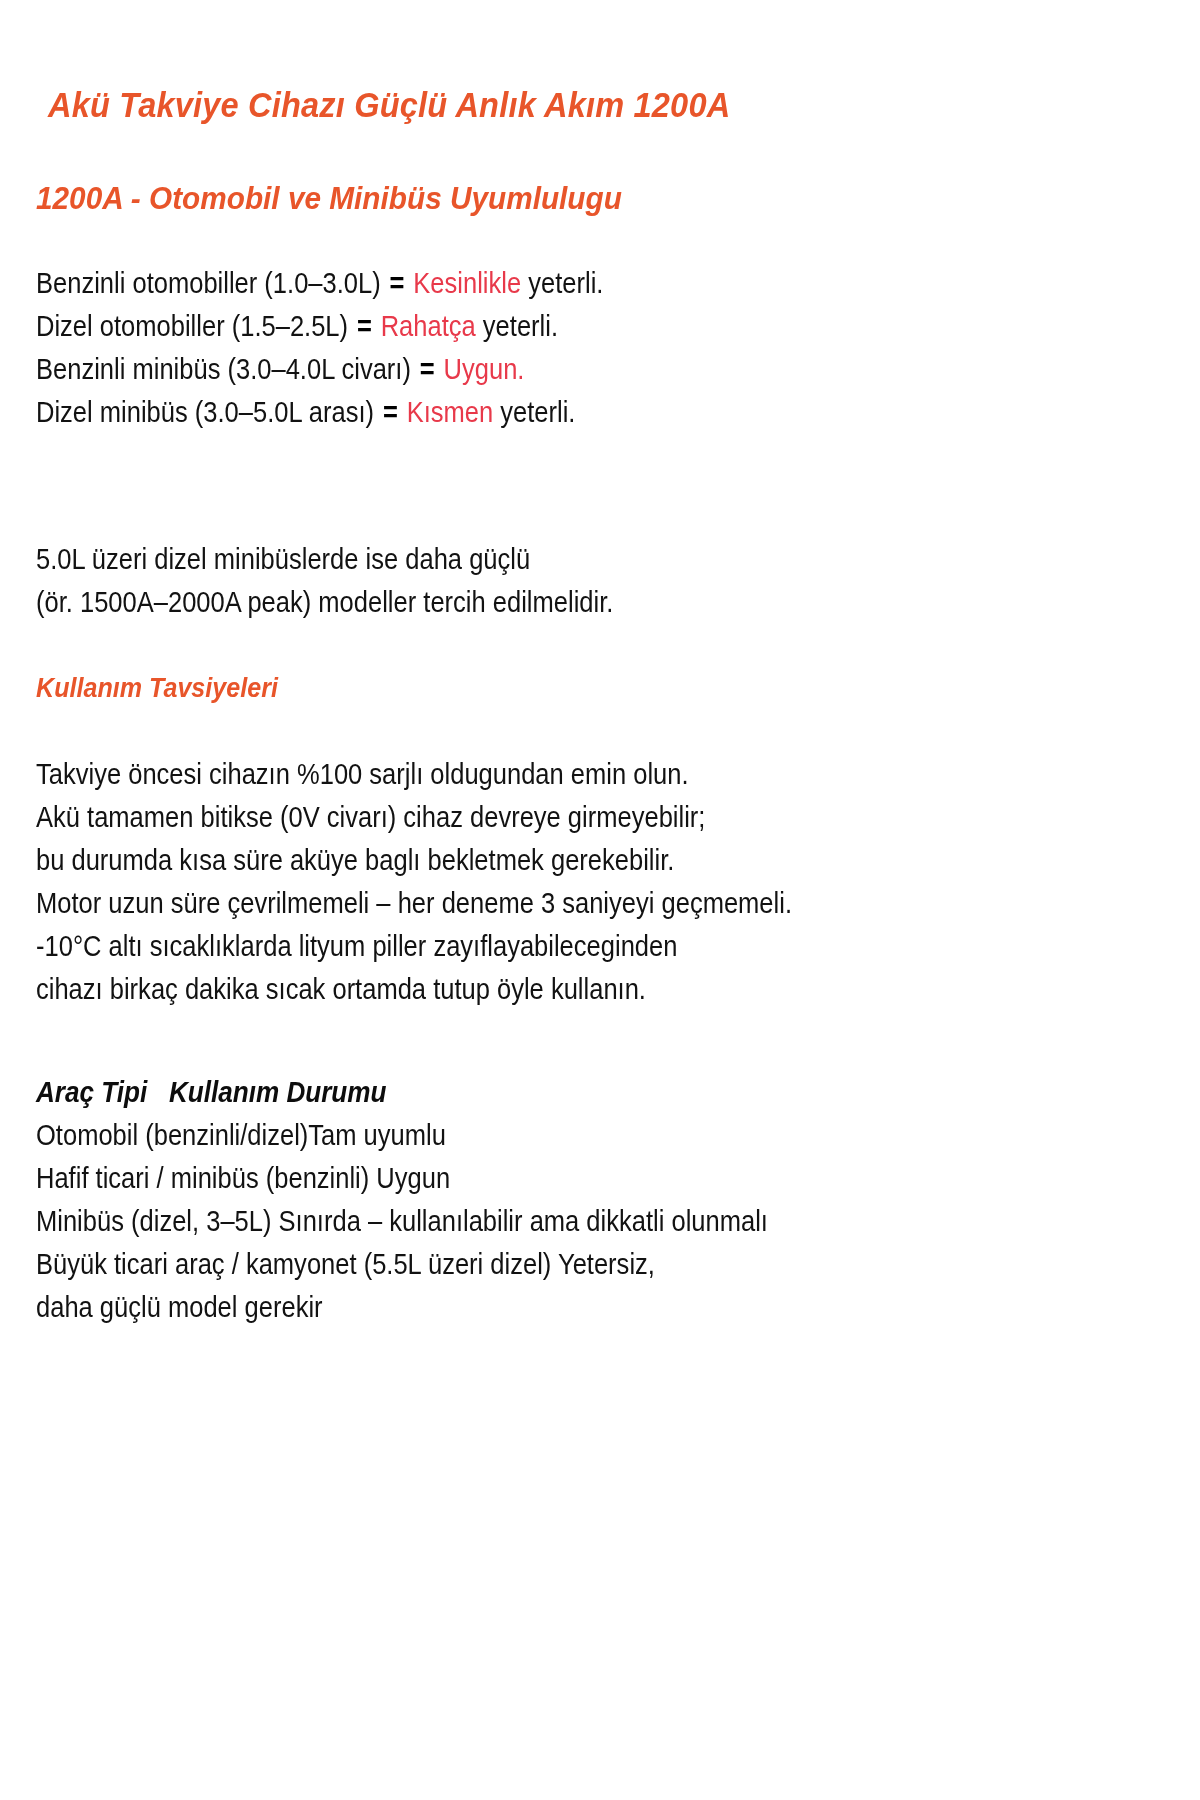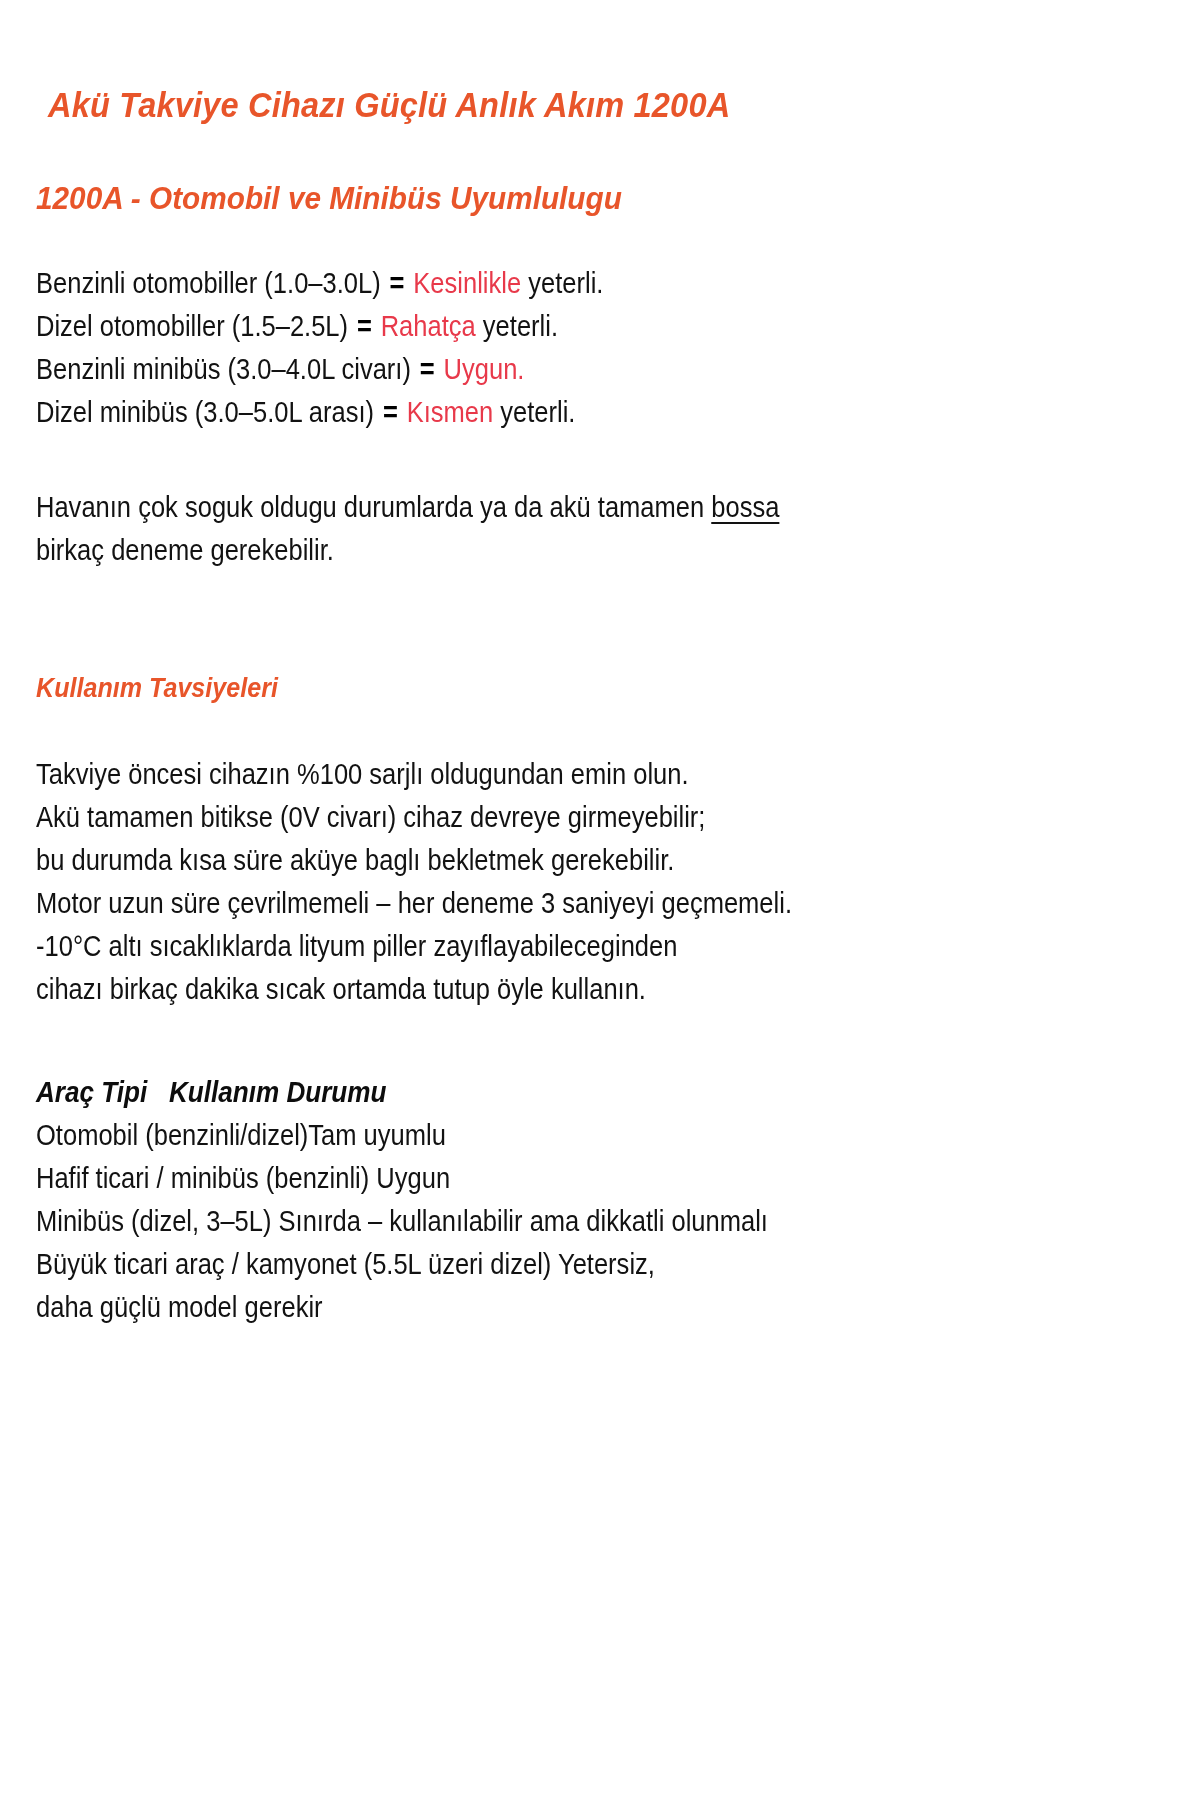--- a/index.html
+++ b/index.html
@@ -152,27 +152,27 @@
       <p class="body-line">
         <span>Dizel minibüs (3.0–5.0L arası)</span>
         <span class="eq">=</span>
         <span class="hl">Kısmen</span>
         <span>yeterli.</span>
       </p>
     </div>
 
     <div class="gap-3"></div>
 
-    <div>
-      <p class="body-line"><span>Havanın çok soguk oldugu durumlarda ya da akü tamamen </span><span class="uline">bossa </span></p>
-      <p class="body-line">birkaç deneme gerekebilir.</p>
-    </div>
 
     <div class="gap-4"></div>
 
+    <div>
+      <p class="body-line">5.0L üzeri dizel minibüslerde ise daha güçlü</p>
+      <p class="body-line">(ör. 1500A–2000A peak) modeller tercih edilmelidir.</p>
+    </div>
 
     <div class="gap-5"></div>
 
     <h3 class="h3">Kullanım Tavsiyeleri</h3>
 
     <div class="gap-6"></div>
 
     <div>
       <p class="body-line">Takviye öncesi cihazın %100 sarjlı oldugundan emin olun.</p>
       <p class="body-line">Akü tamamen bitikse (0V civarı) cihaz devreye girmeyebilir;</p>

